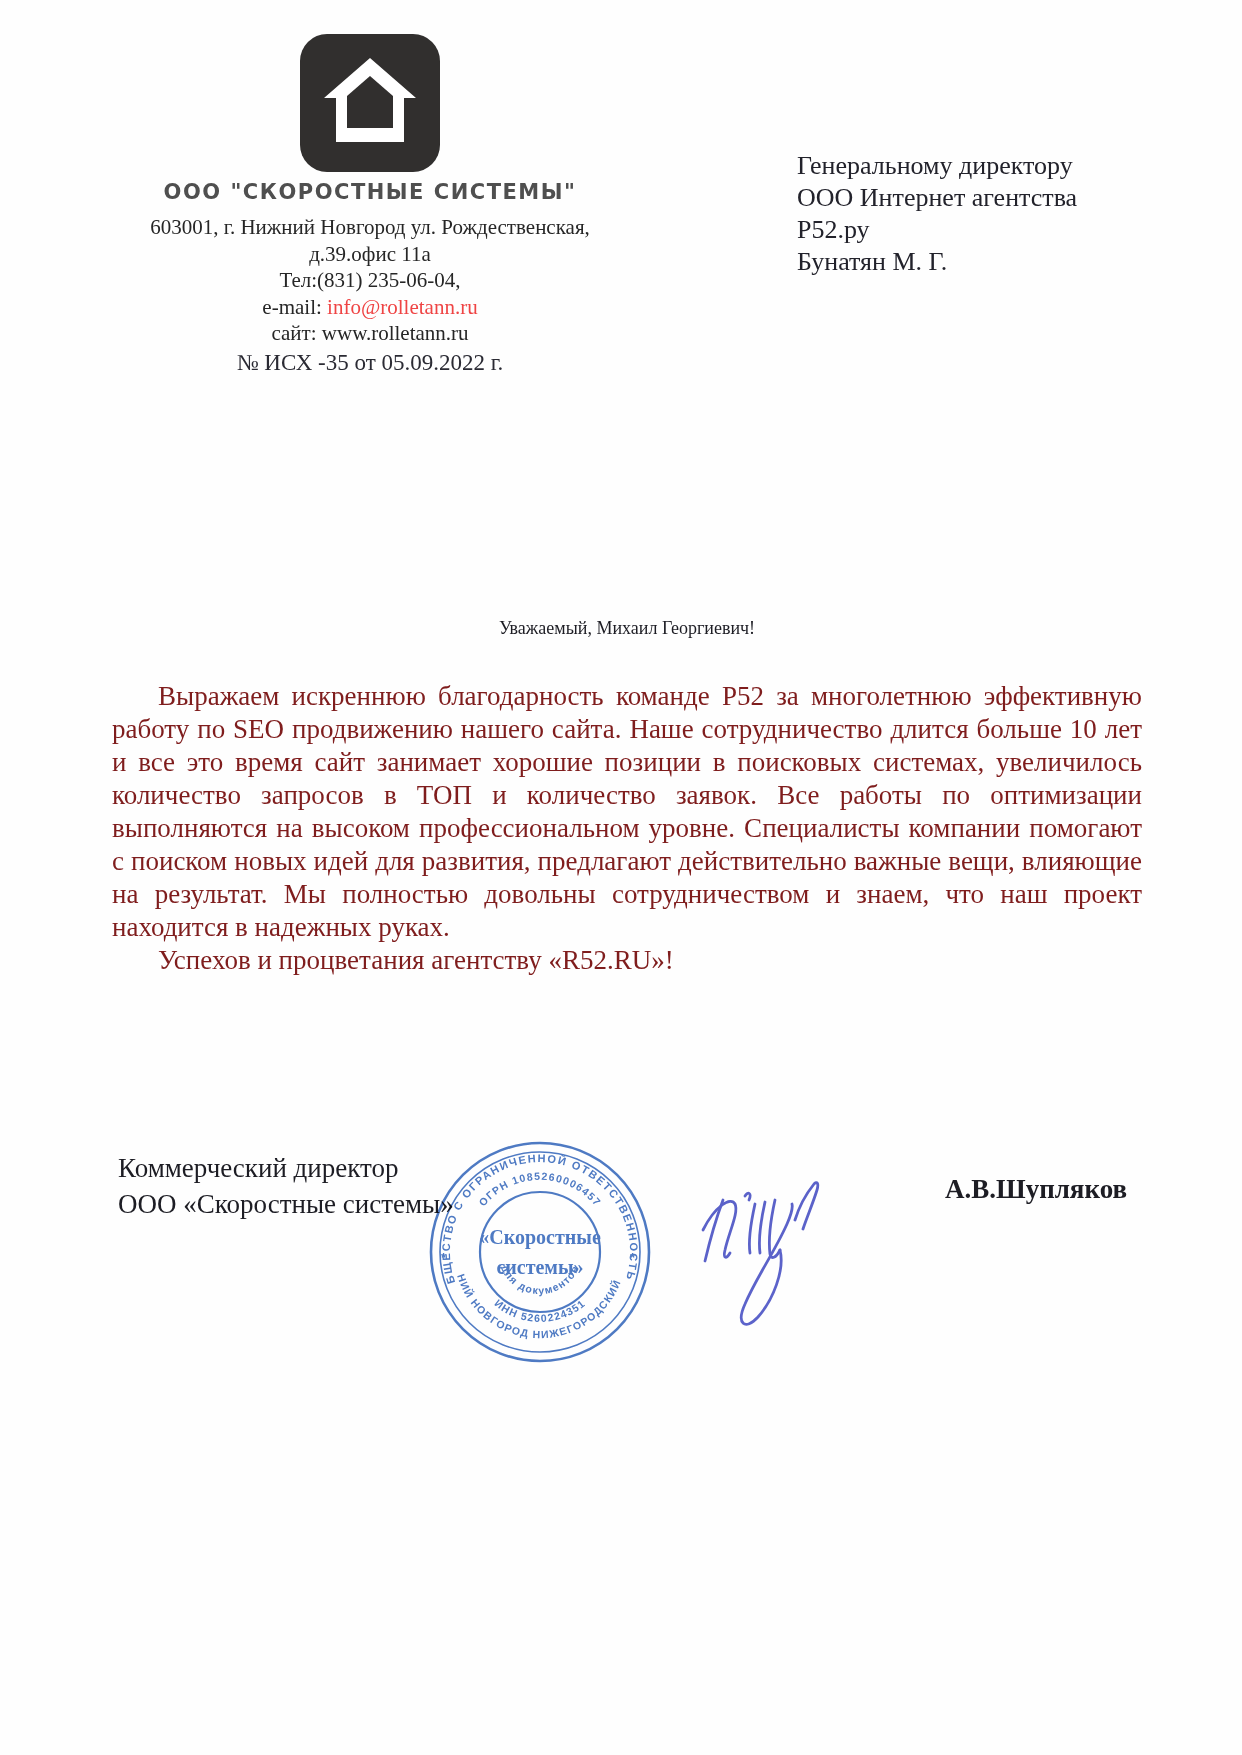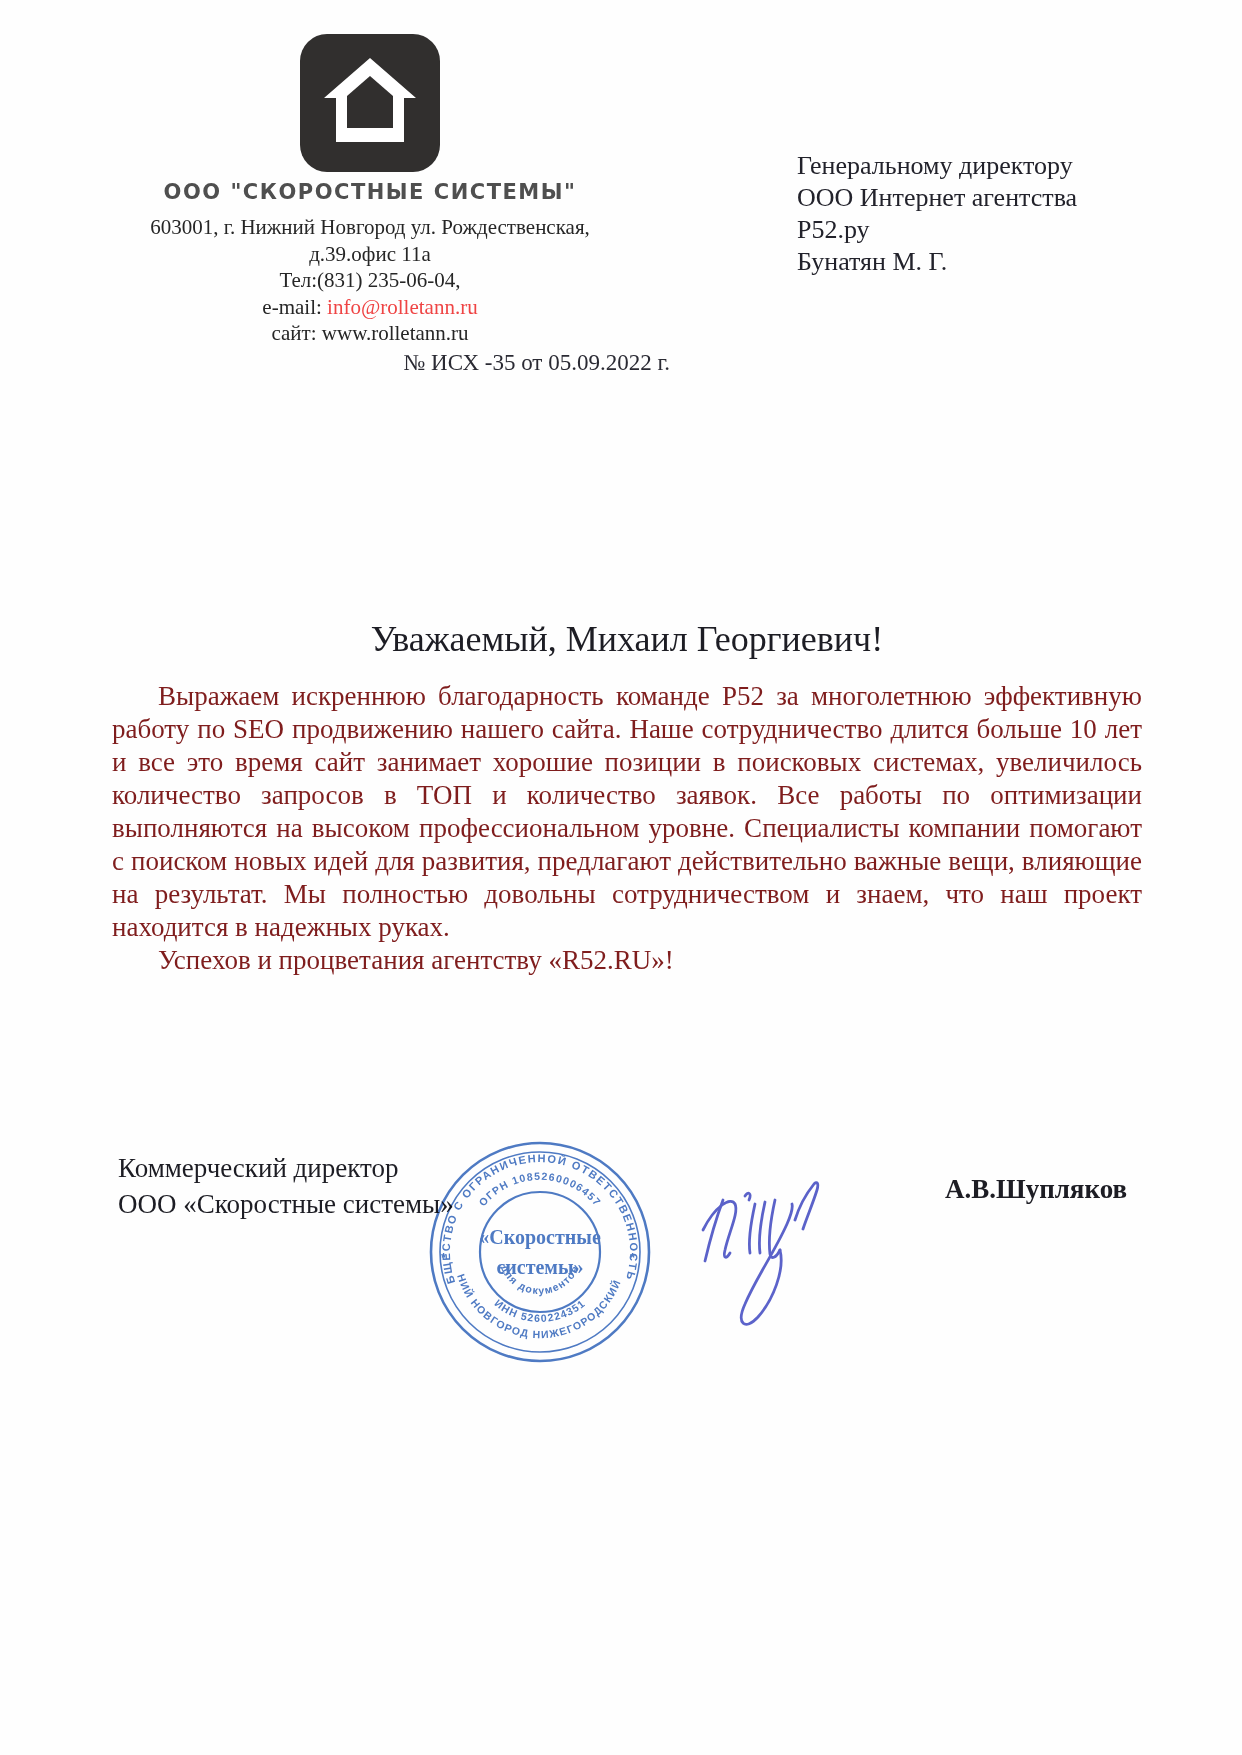--- a/index.html
+++ b/index.html
@@ -23,31 +23,31 @@
     font-weight:700;font-size:21px;letter-spacing:1.5px;
     color:#4f4f4f;
   }
   .address{
     position:absolute;left:70px;top:214px;width:600px;
     text-align:center;font-size:21px;line-height:26.5px;color:#262626;
   }
   .address .muted{color:#ef4444;}
   .ref-number{
     position:absolute;left:70px;top:350px;width:600px;
-    text-align:right;font-size:23px;color:#2a2a33;
+    text-align:center;font-size:23px;color:#2a2a33;
   }
   
   .recipient{
     position:absolute;left:797px;top:150px;width:330px;
     font-size:26px;line-height:32px;color:#22222b;
   }
   
   .salutation{
     position:absolute;left:112px;top:618px;width:1030px;
-    text-align:center;font-size:36px;color:#1d1d24;
+    text-align:center;font-size:18px;color:#1d1d24;
   }
   .letter-body{
     position:absolute;left:112px;top:680px;width:1030px;
     font-size:27px;line-height:33px;text-align:justify;color:#7f1d1d;
   }
   .letter-body p{margin:0;text-indent:46px;}
   
   .sign-title{
     position:absolute;left:118px;top:1150px;width:460px;
     font-size:27px;line-height:36px;color:#1d1d24;z-index:1;

